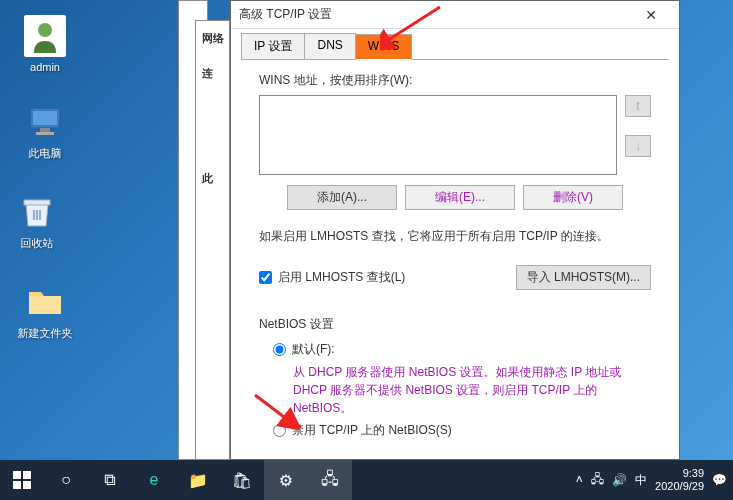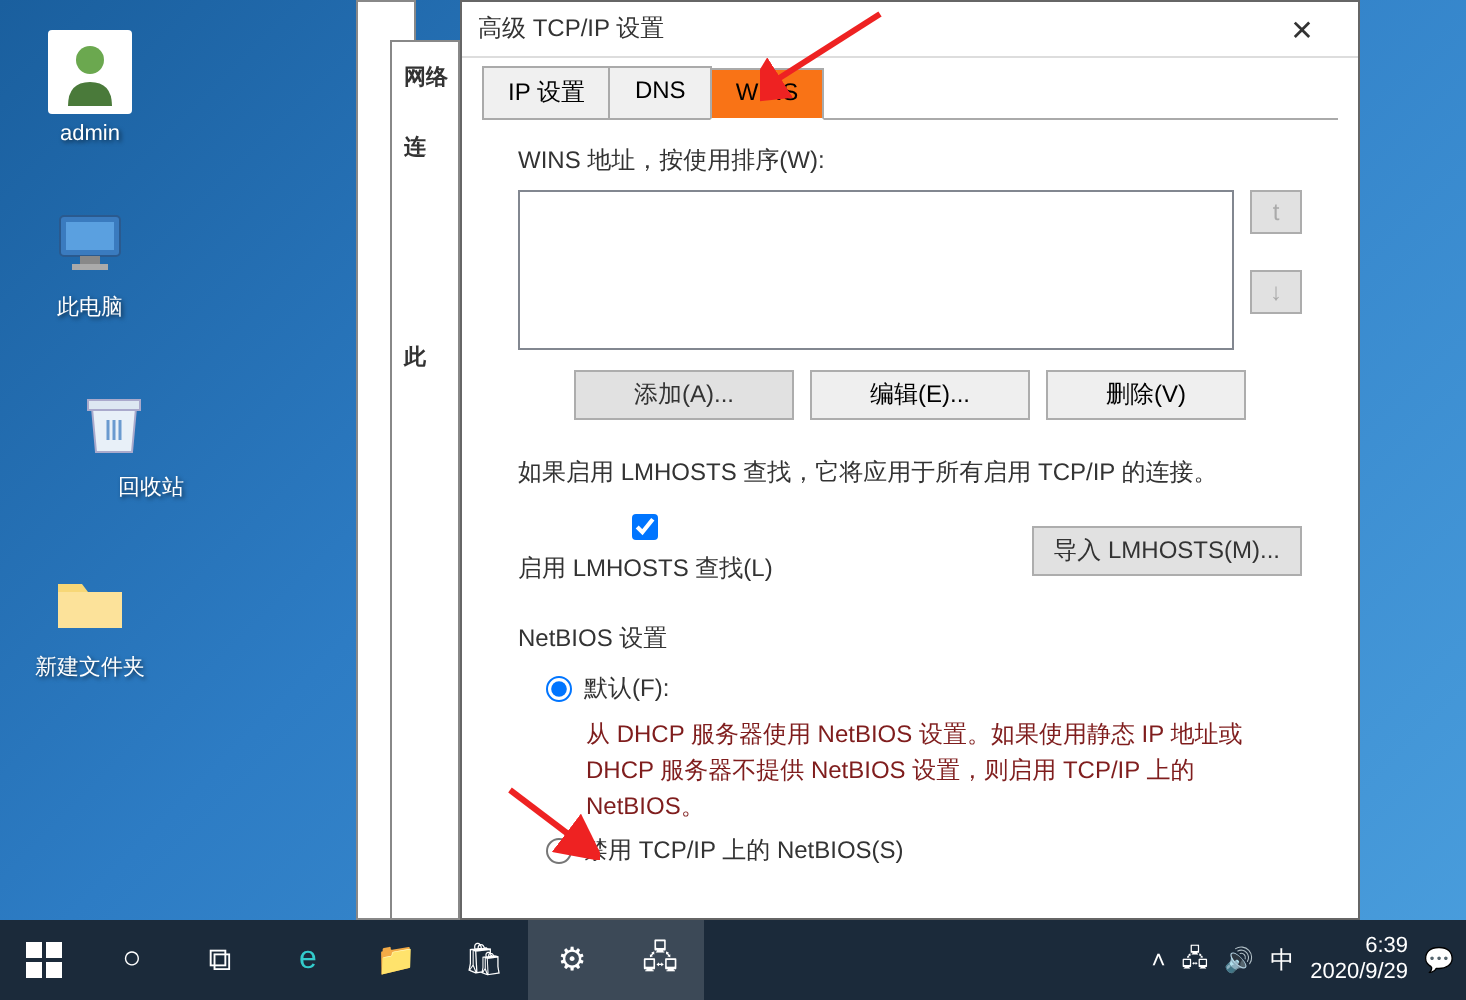--- a/index.html
+++ b/index.html
@@ -4,21 +4,21 @@
 <style>
   * { box-sizing: border-box; margin: 0; padding: 0; font-family: "Microsoft YaHei", "Segoe UI", sans-serif; }
   body { width: 733px; height: 500px; overflow: hidden; position: relative; background: linear-gradient(135deg, #1a5f9e 0%, #2d7cc4 40%, #4a9edd 100%); }
   
   
   .desktop-icon { position: absolute; width: 70px; text-align: center; color: #fff; font-size: 11px; }
   .desktop-icon .icon-box { width: 42px; height: 42px; margin: 0 auto 4px; }
   .desktop-icon .label { text-shadow: 1px 1px 2px rgba(0,0,0,0.6); }
   .icon-admin { left: 10px; top: 15px; }
   .icon-pc { left: 10px; top: 100px; }
-  .icon-recycle { left: 22px; top: 190px; text-align: right; }
+  .icon-recycle { left: 2px; top: 190px; }
   .icon-folder { left: 10px; top: 280px; }
   
   
   .bg-window1 { position: absolute; left: 178px; top: 0; width: 30px; height: 460px; background: #fff; border: 1px solid #888; }
   .bg-window2 { position: absolute; left: 195px; top: 20px; width: 35px; height: 440px; background: #fff; border: 1px solid #888; padding: 4px 2px; font-size: 11px; color: #333; }
   .bg-label { margin: 6px 0 0 4px; font-size: 11px; font-weight: bold; }
   
   
   .dialog { position: absolute; left: 230px; top: 0; width: 450px; height: 460px; background: #fff; border: 1px solid #666; }
   .titlebar { height: 28px; display: flex; align-items: center; padding: 0 8px; font-size: 12px; color: #333; border-bottom: 1px solid #ddd; }
@@ -34,33 +34,33 @@
   
   .wins-list { width: 100%; height: 80px; border: 1px solid #828790; background: #fff; }
   .side-btns { display: inline-flex; flex-direction: column; gap: 18px; margin-left: 8px; vertical-align: top; }
   .side-btn { width: 26px; height: 22px; border: 1px solid #adadad; background: #e1e1e1; font-size: 12px; color: #2a7a2a; display: flex; align-items: center; justify-content: center; }
   .side-btn.disabled { color: #aaa; }
   .wins-row { display: flex; align-items: flex-start; }
   .wins-row .wins-list { flex: 1; }
   
   .btn-row { display: flex; justify-content: center; gap: 8px; margin-top: 10px; }
   .btn { padding: 3px 29px; border: 1px solid #adadad; background: #e1e1e1; font-size: 12px; cursor: pointer; min-width: 70px; text-align: center; }
-  .btn.disabled { color: #000000; background: #efefef; }
+  .btn.disabled { color: #a21caf; background: #efefef; }
   
   .info-text { margin: 18px 0 12px; font-size: 12px; }
   
-  .checkbox-row { display: flex; align-items: center; gap: 6px; margin: 0 0; flex-direction: column; }
+  .checkbox-row { display: flex; align-items: center; gap: 6px; margin: 12px 0; }
   .checkbox-row input { width: 13px; height: 13px; }
   .lmhosts-row { display: flex; align-items: center; justify-content: space-between; }
   .btn-import { padding: 3px 10px; border: 1px solid #adadad; background: #e1e1e1; font-size: 12px; min-width: 130px; text-align: center; margin-left: 15px; }
   
   .group-label { margin: 18px 0 8px; font-size: 12px; }
   .radio-row { display: flex; align-items: flex-start; gap: 6px; margin: 5px 0 5px 14px; font-size: 12px; }
   .radio-row input { margin-top: 2px; flex-shrink: 0; }
-  .radio-desc { margin: 4px 0 4px 34px; font-size: 12px; color: #7f1d1d; line-height: 1.5; }
+  .radio-desc { margin: 4px 0 4px 34px; font-size: 12px; color: #a21caf; line-height: 1.5; }
   
   
   .arrow { position: absolute; pointer-events: none; }
   .arrow svg { display: block; }
   
   
   .taskbar { position: absolute; bottom: 0; left: 0; right: 0; height: 40px; background: #1b2a3a; display: flex; align-items: center; }
   .tb-btn { width: 44px; height: 40px; display: flex; align-items: center; justify-content: center; color: #fff; font-size: 16px; }
   .tb-btn.active { background: rgba(255,255,255,0.15); }
   .tb-spacer { flex: 1; }
@@ -233,18 +233,18 @@
   <div class="tb-btn active">
       <span>🖧</span>
     </div>
   <div class="tb-spacer"></div>
   <div class="tray">
     <span class="tray-icon">˄</span>
     <span class="tray-icon">🖧</span>
     <span class="tray-icon">🔊</span>
     <span class="tray-icon">中</span>
     <div class="tray-time">
-      <div>6:39</div>
+      <div>9:39</div>
       <div>2020/9/29</div>
     </div>
     <span class="tray-icon">💬</span>
   </div>
 </div>
 
 </body></html>

